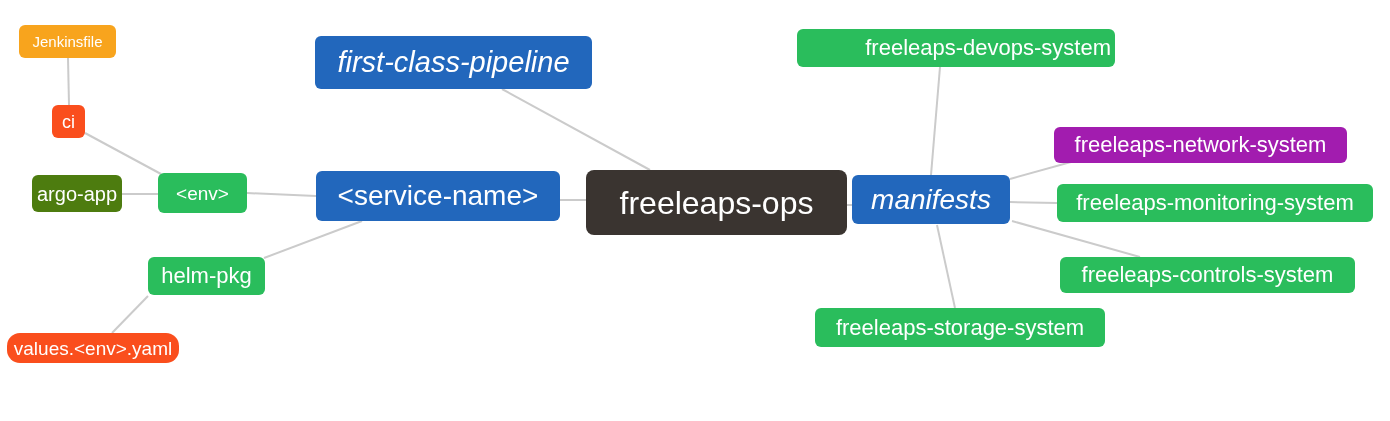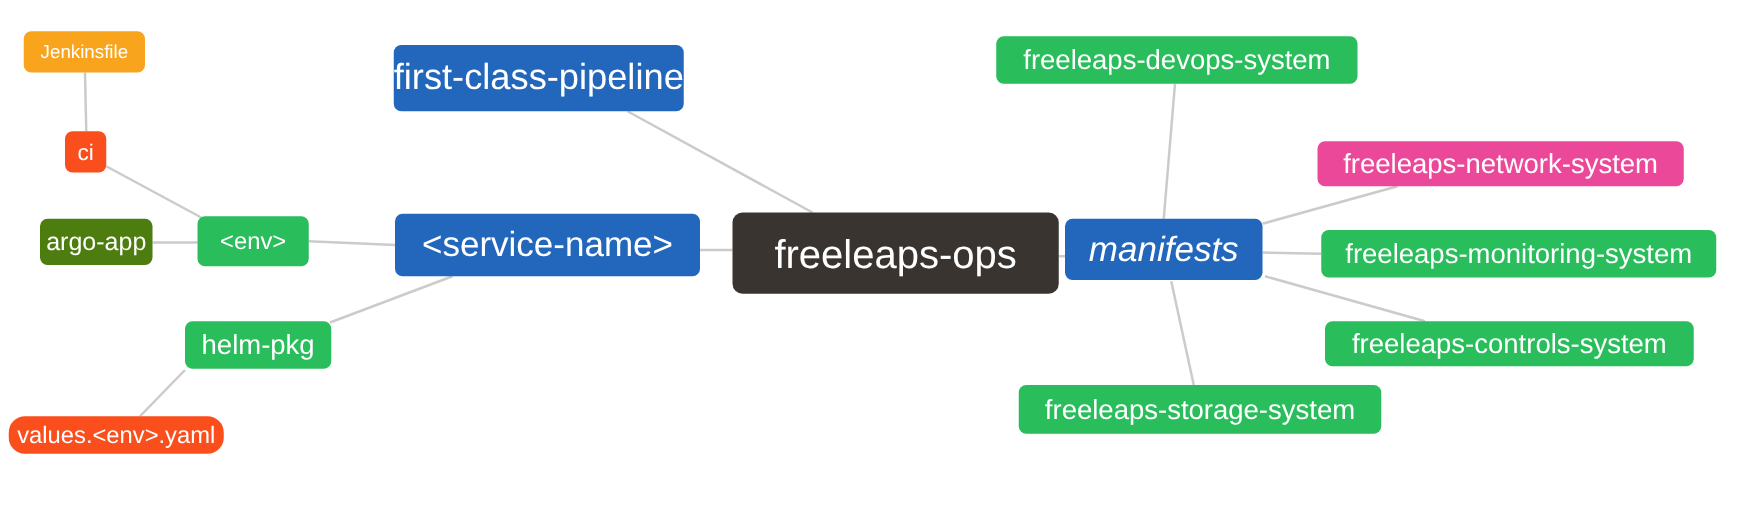--- a/index.html
+++ b/index.html
@@ -74,36 +74,36 @@
     </div>
     <div class="node" style="left: 158px; top: 173px; width: 89px; height: 40px; background: rgb(42, 189, 92); font-size: 19px;">
       <span>&lt;env&gt;</span>
     </div>
     <div class="node" style="left: 148px; top: 257px; width: 117px; height: 38px; background: rgb(42, 189, 92); font-size: 22px;">
       <span>helm-pkg</span>
     </div>
     <div class="node" style="left: 7px; top: 333px; width: 172px; height: 30px; background: rgb(250, 78, 29); font-size: 19px; border-radius: 13px;">
       <span>values.&lt;env&gt;.yaml</span>
     </div>
-    <div class="node" style="left: 315px; top: 36px; width: 232px; height: 53px; background: rgb(34, 103, 188); font-size: 29px;">
+    <div class="node" style="left: 315px; top: 36px; width: 277px; height: 53px; background: rgb(34, 103, 188); font-size: 29px; font-style: italic;">
       <span>first-class-pipeline</span>
     </div>
     <div class="node" style="left: 316px; top: 171px; width: 244px; height: 50px; background: rgb(34, 103, 188); font-size: 28px; text-align: center;">
       <span>&lt;service-name&gt;</span>
     </div>
     <div class="node" style="left: 586px; top: 170px; width: 261px; height: 65px; background: rgb(58, 52, 48); font-size: 32px; border-radius: 8px;">
       <span>freeleaps-ops</span>
     </div>
     <div class="node" style="left: 852px; top: 175px; width: 158px; height: 49px; background: rgb(34, 103, 188); font-size: 28px; font-style: italic;">
       <span>manifests</span>
     </div>
-    <div class="node" style="left: 797px; top: 29px; width: 289px; height: 38px; background: rgb(42, 189, 92); font-size: 22px;">
+    <div class="node" style="left: 797px; top: 29px; width: 318px; height: 38px; background: rgb(42, 189, 92); font-size: 22px; justify-content: flex-end;">
       <span>freeleaps-devops-system</span>
     </div>
-    <div class="node" style="left: 1054px; top: 113px; width: 293px; height: 36px; background: #ec4899; font-size: 22px;">
+    <div class="node" style="left: 1054px; top: 127px; width: 293px; height: 36px; background: #a21caf; font-size: 22px;">
       <span>freeleaps-network-system</span>
     </div>
     <div class="node" style="left: 1057px; top: 184px; width: 316px; height: 38px; background: rgb(42, 189, 92); font-size: 22px;">
       <span>freeleaps-monitoring-system</span>
     </div>
     <div class="node" style="left: 1060px; top: 257px; width: 295px; height: 36px; background: rgb(42, 189, 92); font-size: 22px;">
       <span>freeleaps-controls-system</span>
     </div>
     <div class="node" style="left: 815px; top: 308px; width: 290px; height: 39px; background: rgb(42, 189, 92); font-size: 22px;">
       <span>freeleaps-storage-system</span>

